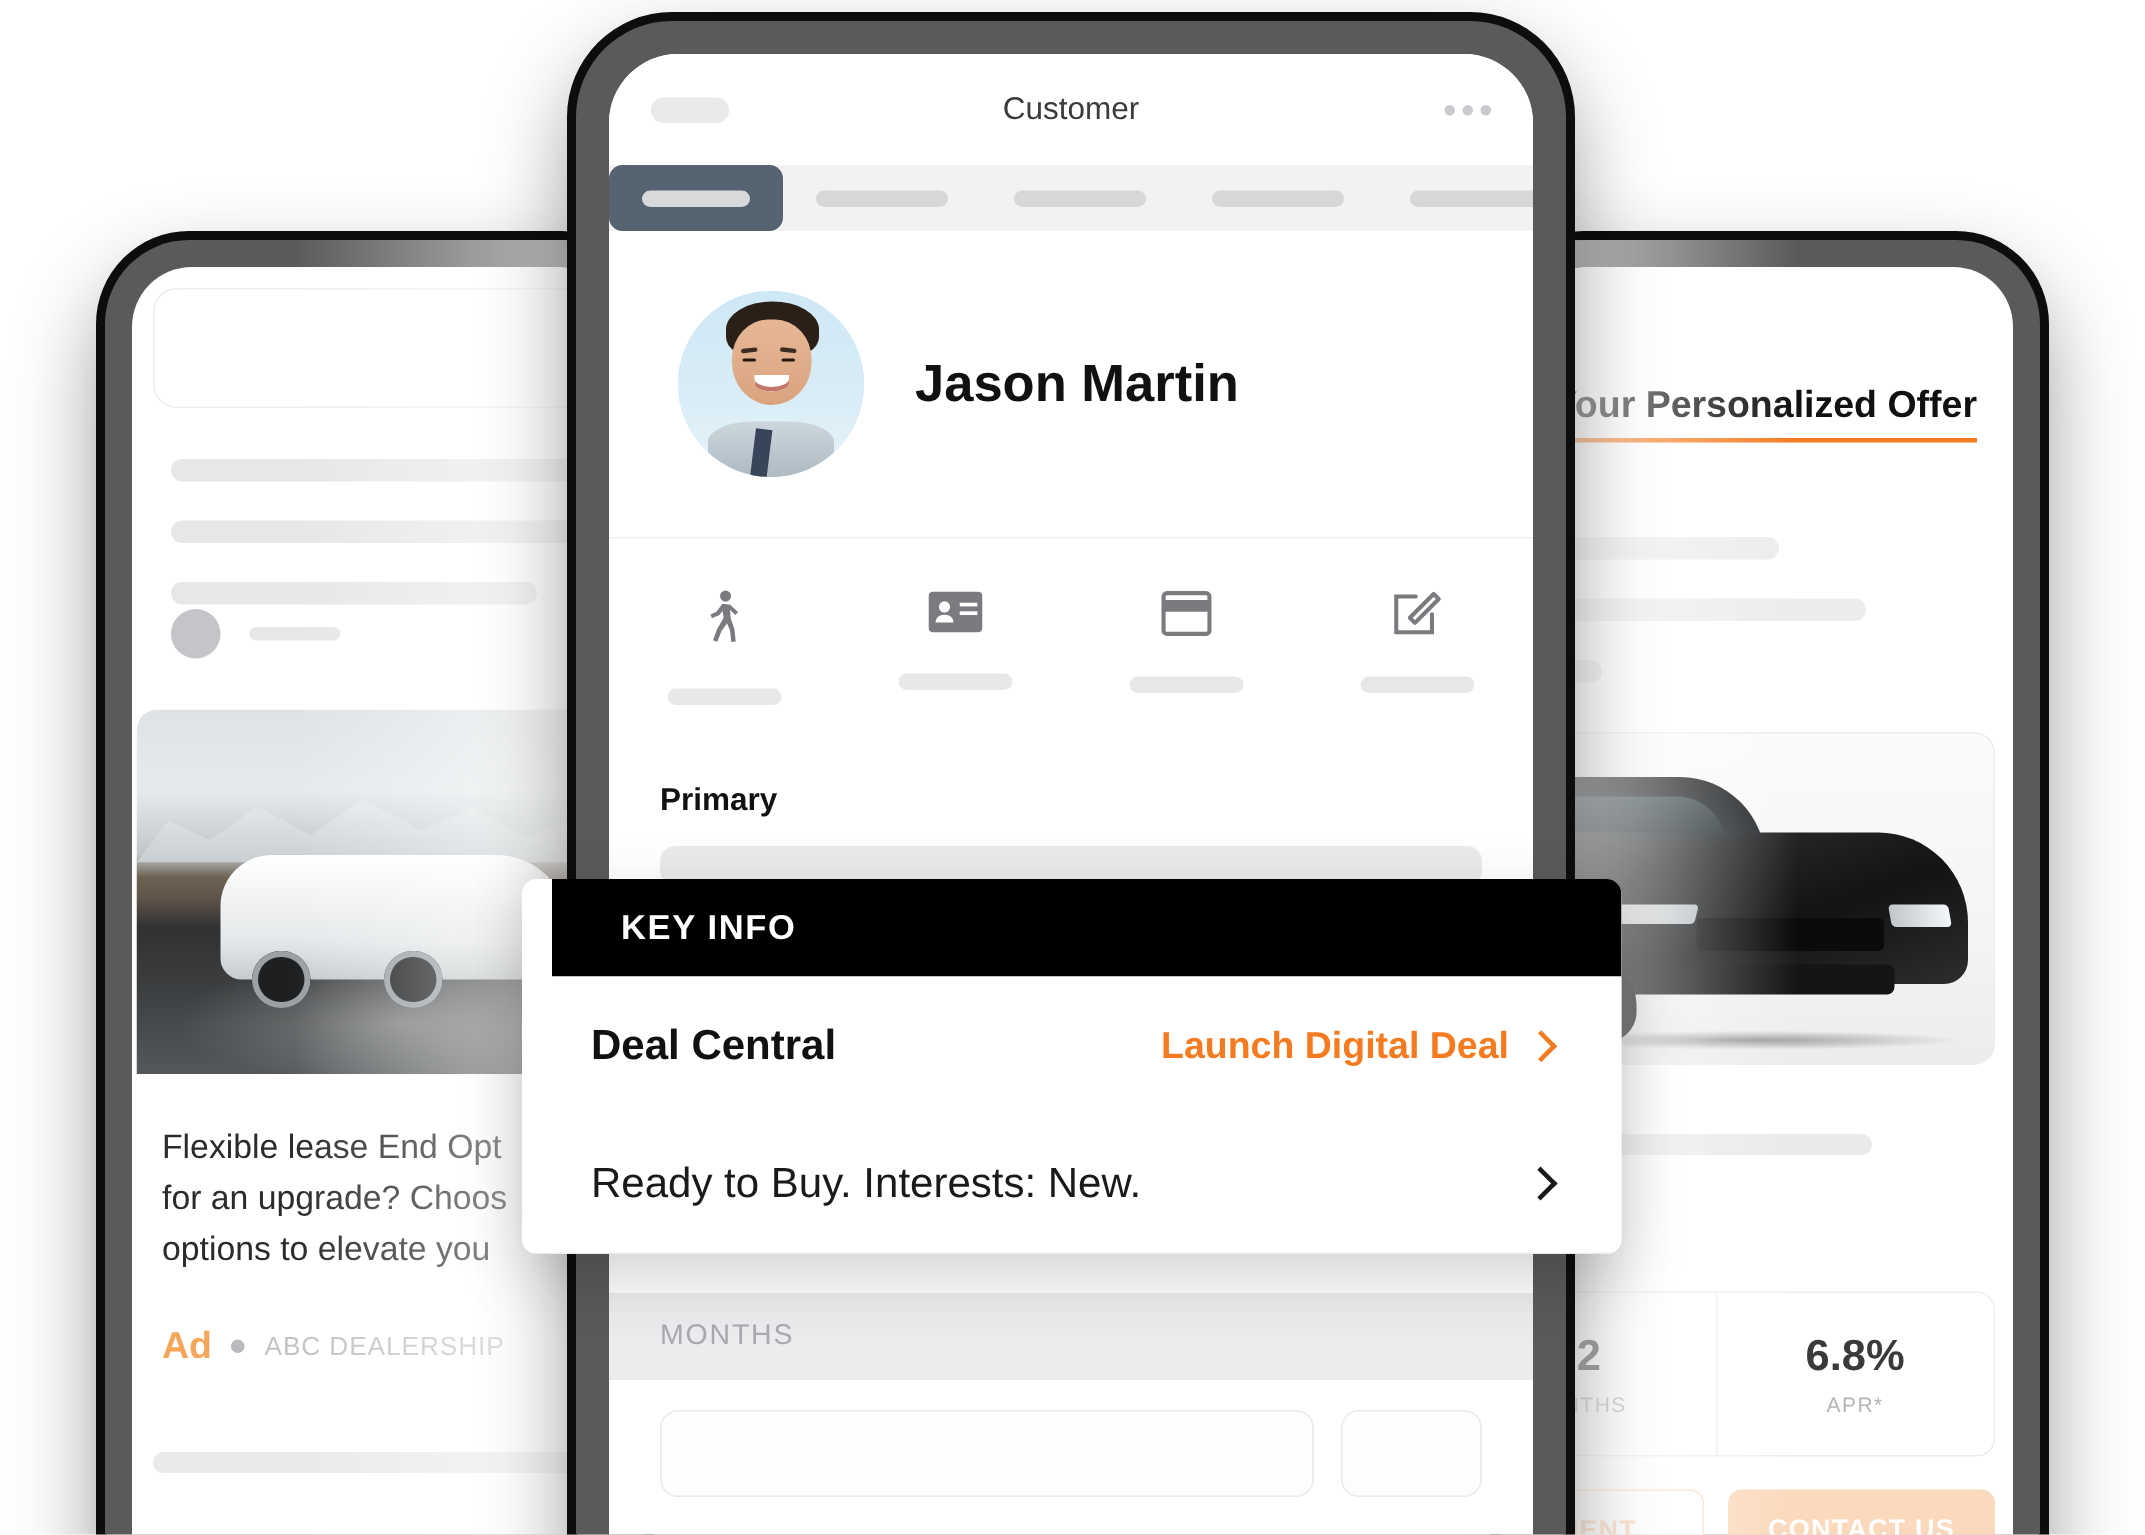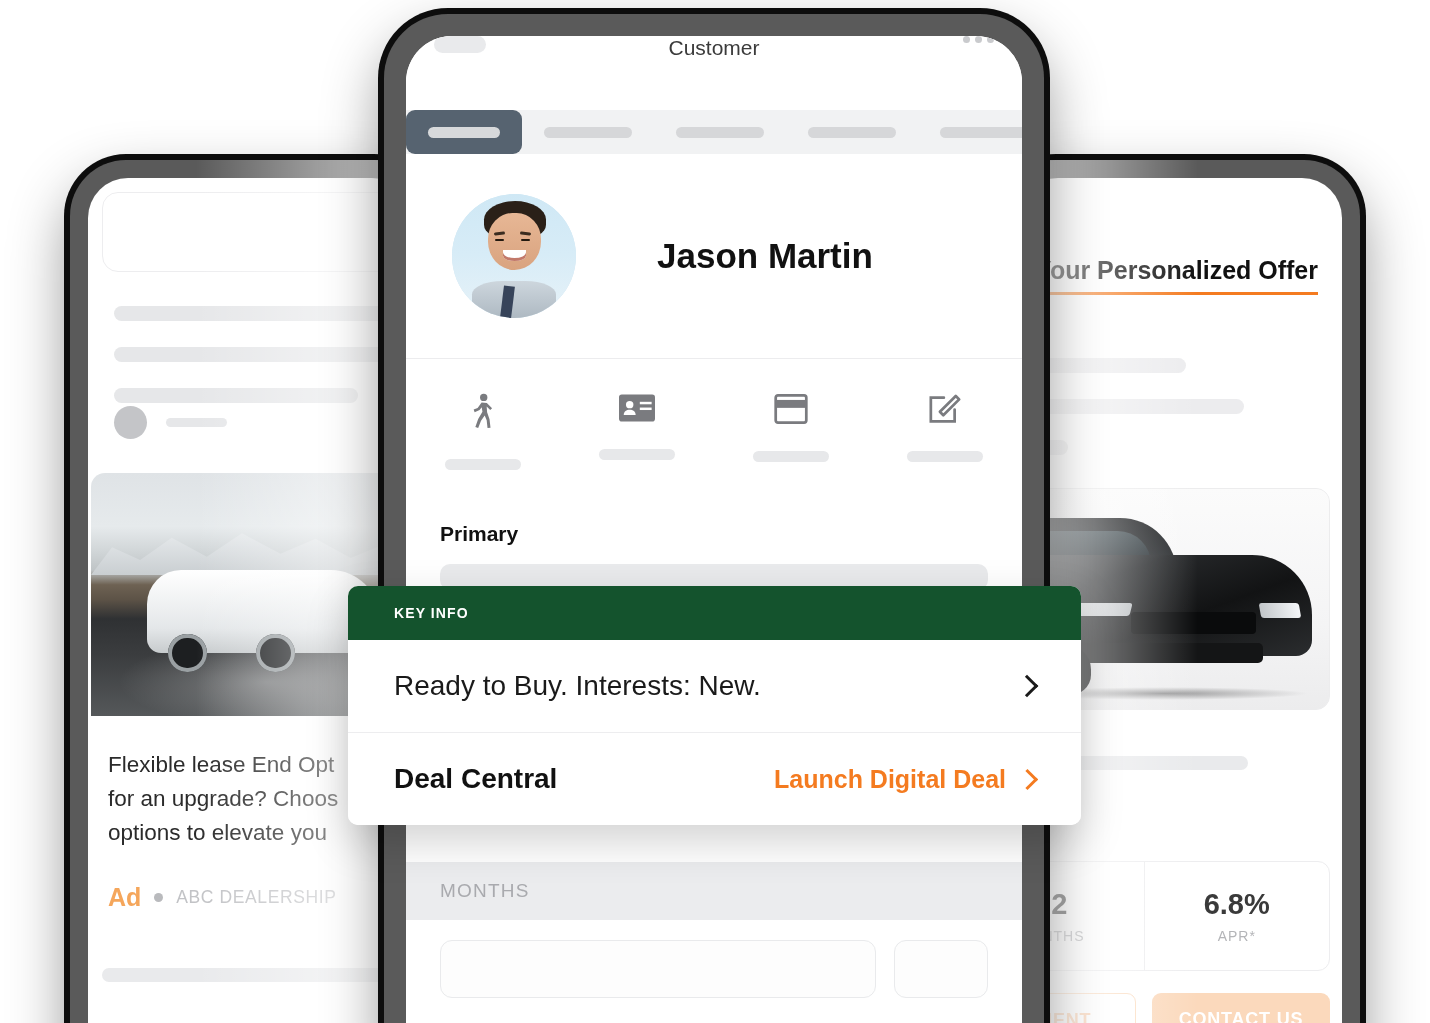--- a/index.html
+++ b/index.html
@@ -113,21 +113,21 @@
   }
   #phone-right .btn{
     flex:1;height:52px;border-radius:9px;display:flex;align-items:center;justify-content:center;
     font-size:18px;font-weight:bold;letter-spacing:.8px;
   }
   #phone-right .btn.outline{border:1.5px solid #fbddc2;color:#fbd0ae;background:#fff;}
   #phone-right .btn.solid{background:#fbd9bc;color:#ffffff;}
 
   
   #phone-center .nav{
-    position:relative;height:74px;display:flex;padding:0 28px;background:#fff;
+    position:relative;height:74px;display:flex;align-items:center;padding:0 28px;background:#fff;
   }
   #phone-center .nav .back-sk{width:52px;height:17px;border-radius:9px;background:#e9eaec;}
   #phone-center .nav .nav-title{
     position:absolute;left:0;right:0;text-align:center;
     font-size:21px;color:#3b3b3b;pointer-events:none;
   }
   #phone-center .nav .dots{margin-left:auto;display:flex;gap:5px;z-index:2;}
   #phone-center .nav .dots i{width:7px;height:7px;border-radius:50%;background:#c9cacd;display:block;}
 
   #phone-center .tabbar{
@@ -141,21 +141,21 @@
   #phone-center .tab .bar{width:88px;height:11px;border-radius:6px;background:#d6d7d9;}
   #phone-center .tab:not(.active){padding:0 22px;}
 
   #phone-center .profile{
     display:flex;align-items:center;gap:34px;padding:40px 0 40px 46px;background:#fff;
     border-bottom:1px solid #ececee;
   }
   #phone-center .profile .avatar{
     width:124px;height:124px;border-radius:50%;overflow:hidden;flex:0 0 auto;background:#cfe6f2;
   }
-  #phone-center .profile .pname{font-size:35px;font-weight:bold;color:#111;margin-left:47px;}
+  #phone-center .profile .pname{font-size:35px;font-weight:bold;color:#111;}
 
   #phone-center .iconrow{
     display:flex;padding:34px 0 30px;background:#fff;
   }
   #phone-center .iconcell{
     flex:1;display:flex;flex-direction:column;align-items:center;gap:26px;
   }
   #phone-center .iconcell svg{display:block;}
   #phone-center .iconcell .lab{width:76px;height:11px;border-radius:6px;background:#e7e8ea;}
 
@@ -175,22 +175,22 @@
   #phone-center .notes-body .nbox.small{width:92px;}
 
   
   #key-info{
     position:absolute;left:348px;top:586px;width:733px;
     border-radius:10px;overflow:hidden;background:#fff;
     box-shadow:0 16px 44px rgba(0,0,0,.18);
     z-index:20;
   }
   #key-info .ki-head{
-    background:#14532d;color:#fff;padding:19px 46px;
-    font-size:14px;font-weight:bold;letter-spacing:1.1px;
+    background:#000000;color:#fff;padding:19px 46px;
+    font-size:23px;font-weight:bold;letter-spacing:1.1px;margin-left:20px;
   }
   #key-info .ki-row{
     display:flex;align-items:center;justify-content:space-between;
     padding:30px 46px;background:#fff;
   }
   #key-info .ki-row.first{border-bottom:1px solid #ededef;}
   #key-info .ki-text{font-size:28px;color:#1a1a1a;}
   #key-info .ki-title{font-size:28px;font-weight:bold;color:#111;}
   #key-info .ki-right{display:flex;align-items:center;gap:14px;}
   #key-info .ki-link{font-size:25px;font-weight:bold;color:#f47b20;}
@@ -514,29 +514,29 @@
         <div class="nbox big"></div>
         <div class="nbox small"></div>
       </div>
 
     </div>
   </div>
 
   <div id="key-info">
     <div class="ki-head">KEY INFO</div>
 
-    <div class="ki-row first">
-      <div class="ki-text">Ready to Buy. Interests: New.</div>
-      <div class="ki-right">
-        <span class="chev"></span>
-      </div>
-    </div>
-
     <div class="ki-row">
       <div class="ki-title">Deal Central</div>
       <div class="ki-right">
         <span class="ki-link">Launch Digital Deal</span>
         <span class="chev orange"></span>
       </div>
     </div>
+
+    <div class="ki-row first">
+      <div class="ki-text">Ready to Buy. Interests: New.</div>
+      <div class="ki-right">
+        <span class="chev"></span>
+      </div>
+    </div>
   </div>
 
 </div>
 
 </body></html>

